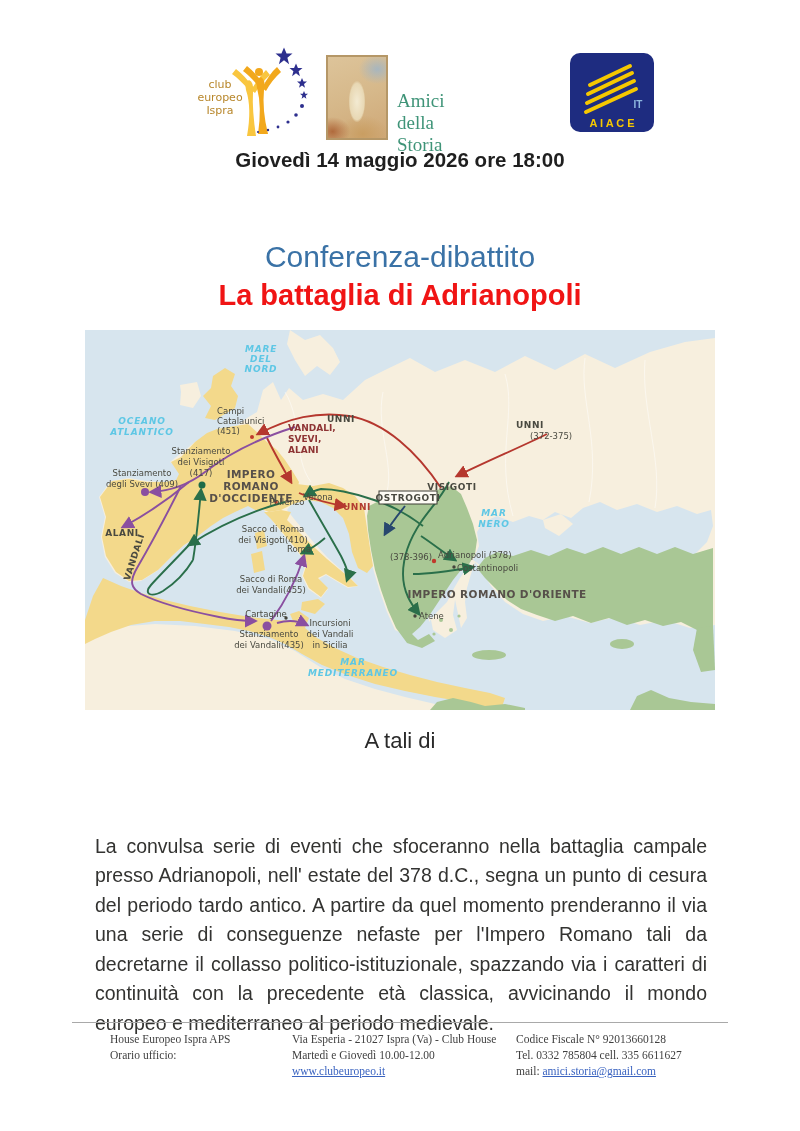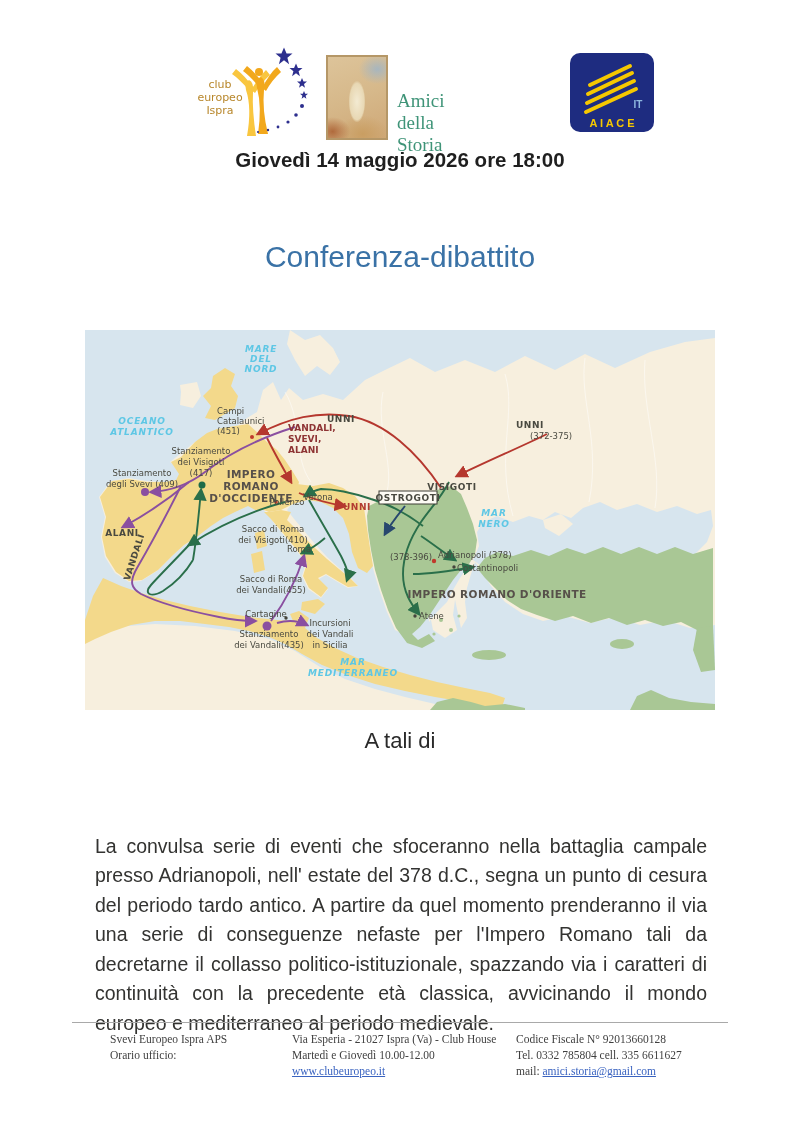--- a/index.html
+++ b/index.html
@@ -102,20 +102,21 @@
       </g>
       <text x="68" y="55" font-size="10" font-weight="bold" fill="#8fb8e0" text-anchor="middle">IT</text>
       <text x="42" y="74" font-size="11" font-weight="bold" fill="#f6c800" text-anchor="middle">A I A C E</text>
     </svg>
   </div>
 
   <div class="dateblock">
     <div>Giovedì 14 maggio 2026 ore 18:00</div>
   </div>
   <div class="conf">Conferenza-dibattito</div>
+  <div class="batt">La battaglia di Adrianopoli</div>
 
   <div class="map">
   <svg viewBox="0 0 630 380" width="630" height="380">
     <defs>
       <marker id="ar" markerWidth="7" markerHeight="7" refX="5.5" refY="3.5" orient="auto">
             <path d="M0,0 L7,3.5 L0,7 Z" fill="#b5372e"></path>
           </marker>
       <marker id="ag" markerWidth="7" markerHeight="7" refX="5.5" refY="3.5" orient="auto">
             <path d="M0,0 L7,3.5 L0,7 Z" fill="#2a6f4a"></path>
           </marker>
@@ -272,21 +273,21 @@
   </svg>
   </div>
 
   <div class="acura">A tali di</div>
 
   <p class="abstract">La convulsa serie di eventi che sfoceranno nella battaglia campale presso Adrianopoli, nell' estate del 378 d.C., segna un punto di cesura del periodo tardo antico. A partire da quel momento prenderanno il via una serie di conseguenze nefaste per l'Impero Romano tali da decretarne il collasso politico-istituzionale, spazzando via i caratteri di continuità con la precedente età classica, avvicinando il mondo europeo e mediterraneo al periodo medievale.</p>
 
   <div class="footer-rule"></div>
   <div class="footer">
     <div class="fcol fcol1">
-      <div>Svevi Europeo Ispra APS</div>
+      <div>House Europeo Ispra APS</div>
       <div>Orario ufficio:</div>
     </div>
     <div class="fcol fcol2">
       <div>Via Esperia - 21027 Ispra (Va) - Club House</div>
       <div>Martedì e Giovedì 10.00-12.00</div>
       <div><a href="#">www.clubeuropeo.it</a></div>
     </div>
     <div class="fcol fcol3">
       <div>Codice Fiscale N° 92013660128</div>
       <div>Tel. 0332 785804 cell. 335 6611627</div>

